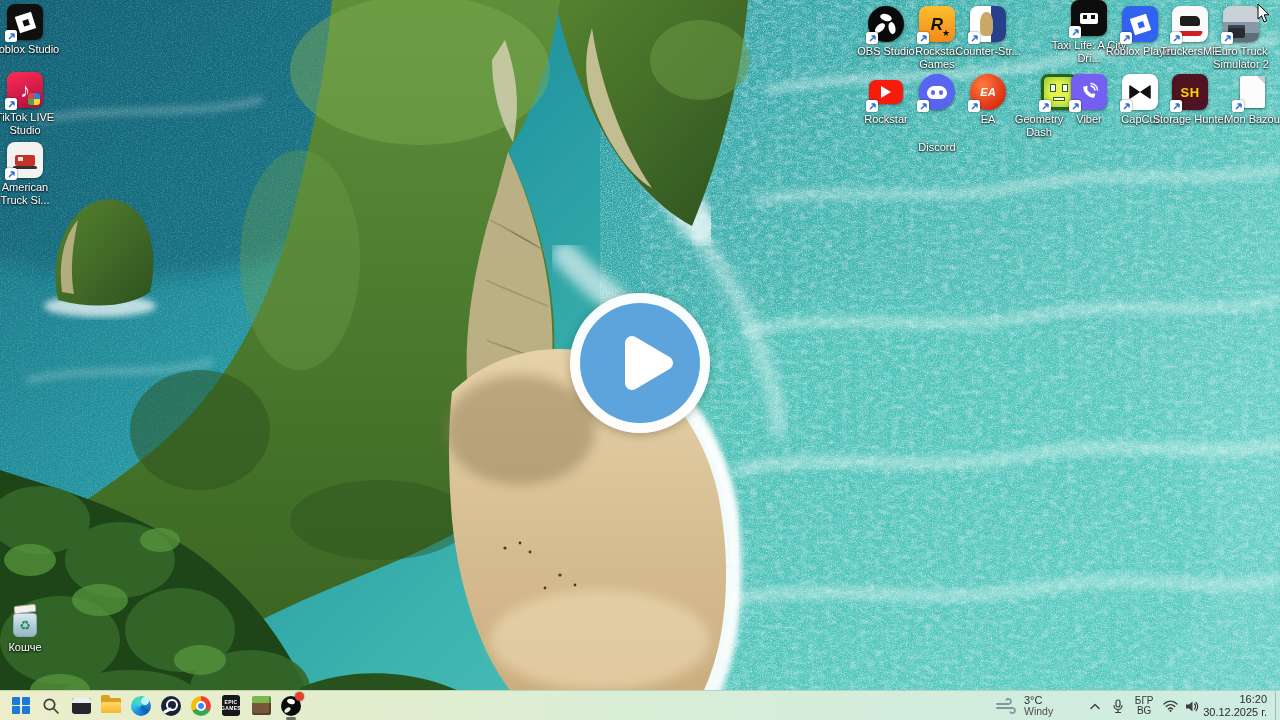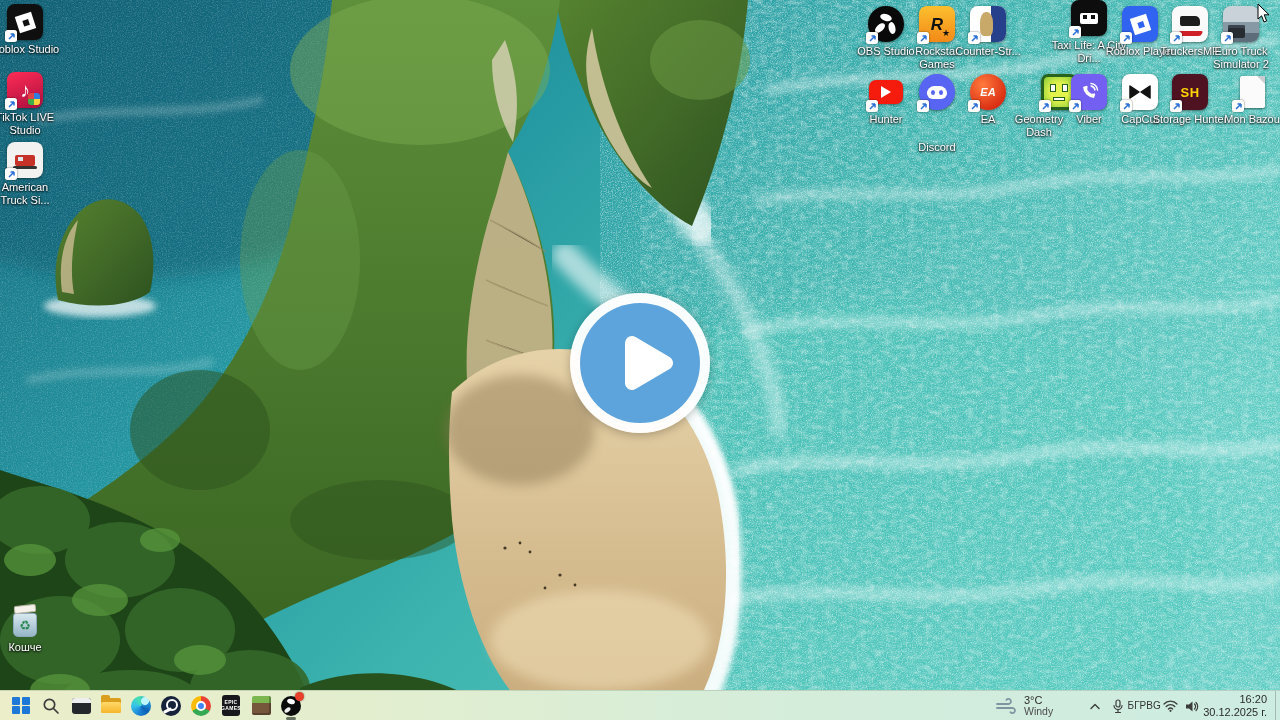--- a/index.html
+++ b/index.html
@@ -134,21 +134,21 @@
   .obs-tb { width:20px; height:20px; border-radius:50%; background:#0b0b0b; position:relative; }
   .obs-tb::before { content:""; position:absolute; top:3px; left:6px; width:8px; height:5px; background:#fff; border-radius:50%; transform:rotate(18deg); }
   .obs-tb::after  { content:""; position:absolute; bottom:4px; left:3px; width:7px; height:4px; background:#eee; border-radius:50%; transform:rotate(-40deg); }
 
   #tray { position:absolute; right:0; top:0; height:30px; display:flex; align-items:center; }
   .tray-btn { height:30px; display:flex; align-items:center; justify-content:center; cursor:pointer; }
   #weather { position:absolute; left:996px; top:0; height:30px; display:flex; align-items:center; gap:6px; cursor:pointer; }
   .wx-text { display:flex; flex-direction:column; line-height:11px; }
   .wx-temp { font-size:11px; color:#2c2c2c; }
   .wx-cond { font-size:10.5px; color:#4e4e4e; }
-  .lang { display:flex; flex-direction:row; align-items:center; line-height:10px; font-size:10px; color:#333; width:30px; }
+  .lang { display:flex; flex-direction:column; align-items:center; line-height:10px; font-size:10px; color:#333; width:30px; }
   #clock { display:flex; flex-direction:column; align-items:flex-end; line-height:13px; font-size:11px; color:#2b2b2b; padding-right:8px; }
   .show-desktop { width:5px; height:30px; border-left:1px solid rgba(90,100,90,.35); cursor:pointer; }
 
   #cursor { position:absolute; left:1257px; top:3px; }
 </style>
 </head>
 <body>
 
 <div id="screen">
 
@@ -447,21 +447,21 @@
           <div class="yt-body">
             <div class="yt-tri"></div>
           </div>
         </div>
       <div class="shortcut">
           <svg width="8" height="8">
             <path d="M2,7 L7,2 M7,2 H3.5 M7,2 V5.5" stroke="#2a6fd6" stroke-width="1.5" fill="none"></path>
           </svg>
         </div>
     </div>
-    <div class="di-label">Hunter</div>
+    <div class="di-label">Rockstar</div>
   </div>
 
   <div class="di" style="left:899px; top:74px;gap:31px;">
     <div class="di-img">
       <div class="ic circle ic-discord">
           <div class="dc-face"></div>
         </div>
       <div class="shortcut">
           <svg width="8" height="8">
             <path d="M2,7 L7,2 M7,2 H3.5 M7,2 V5.5" stroke="#2a6fd6" stroke-width="1.5" fill="none"></path>

